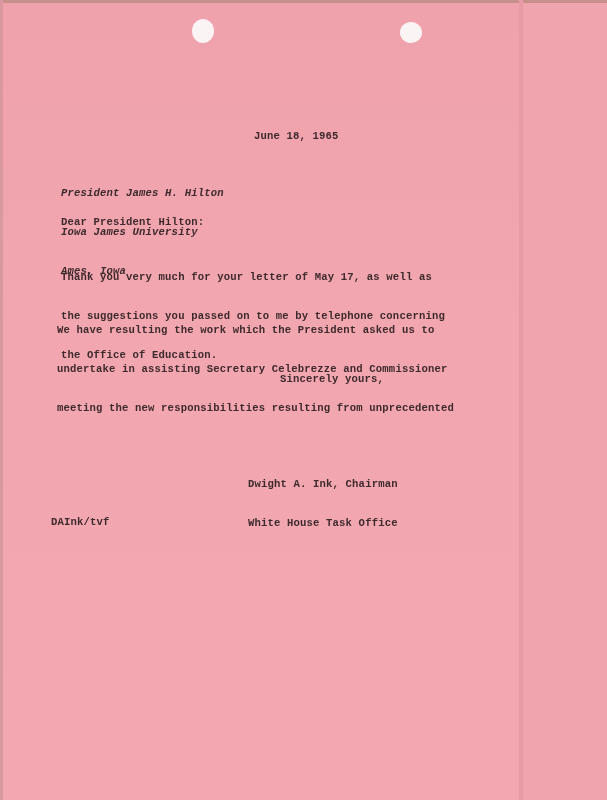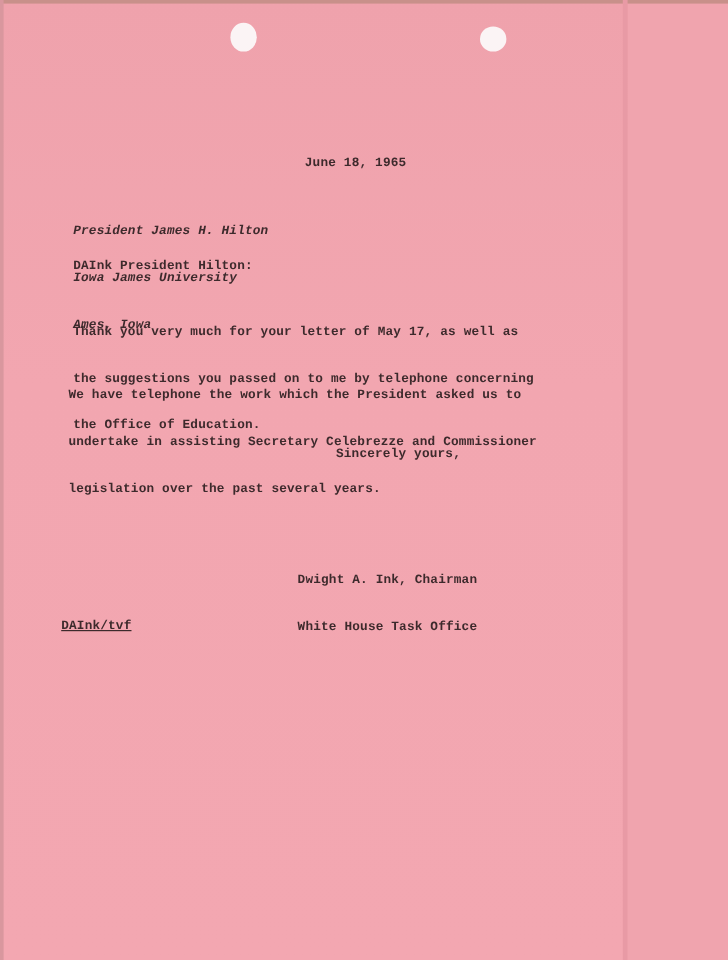--- a/index.html
+++ b/index.html
@@ -38,53 +38,53 @@
     line-height: 13px; color: #3d2a2c;
   }
   .date { left: 254px; top: 130px; }
   .addr { left: 61px; top: 161px; font-style: italic; }
   .salutation { left: 61px; top: 216px; }
   .p1 { left: 61px; top: 245px; }
   .p2 { left: 57px; top: 298px; }
   .closing { left: 248px; top: 373px; margin-left: 32px; }
   .sig { left: 248px; top: 452px; text-align: center; }
   .sig .indent { padding-left: 5px; }
-  .ref { left: 51px; top: 516px; font-weight: bold; text-decoration: underline; }
+  .ref { left: 51px; top: 516px; font-weight: bold; }
   .block div { height: 13px; }
 </style>
 </head>
 <body>
 
 <div class="page">
   <div class="top-edge"></div>
   <div class="left-edge"></div>
   <div class="right-edge"></div>
   <div class="hole h1"></div>
   <div class="hole h2"></div>
 
   <div class="line date">June 18, 1965</div>
 
   <div class="line addr block">
     <div>President James H. Hilton</div>
     <div>Iowa James University</div>
     <div>Ames, Iowa</div>
   </div>
 
-  <div class="line salutation">DAInk President Hilton:</div>
+  <div class="line salutation">Dear President Hilton:</div>
 
   <div class="line p1 block">
     <div>Thank you very much for your letter of May 17, as well as</div>
     <div>the suggestions you passed on to me by telephone concerning</div>
     <div>the Office of Education.</div>
   </div>
 
   <div class="line p2 block">
-    <div>We have telephone the work which the President asked us to</div>
+    <div>We have resulting the work which the President asked us to</div>
     <div>undertake in assisting Secretary Celebrezze and Commissioner</div>
-    <div>legislation over the past several years.</div>
+    <div>meeting the new responsibilities resulting from unprecedented</div>
   </div>
 
   <div class="line closing">Sincerely yours,</div>
 
   <div class="line sig block">
     <div>Dwight A. Ink, Chairman</div>
     <div>White House Task Office</div>
   </div>
 
   <div class="line ref">DAInk/tvf</div>

